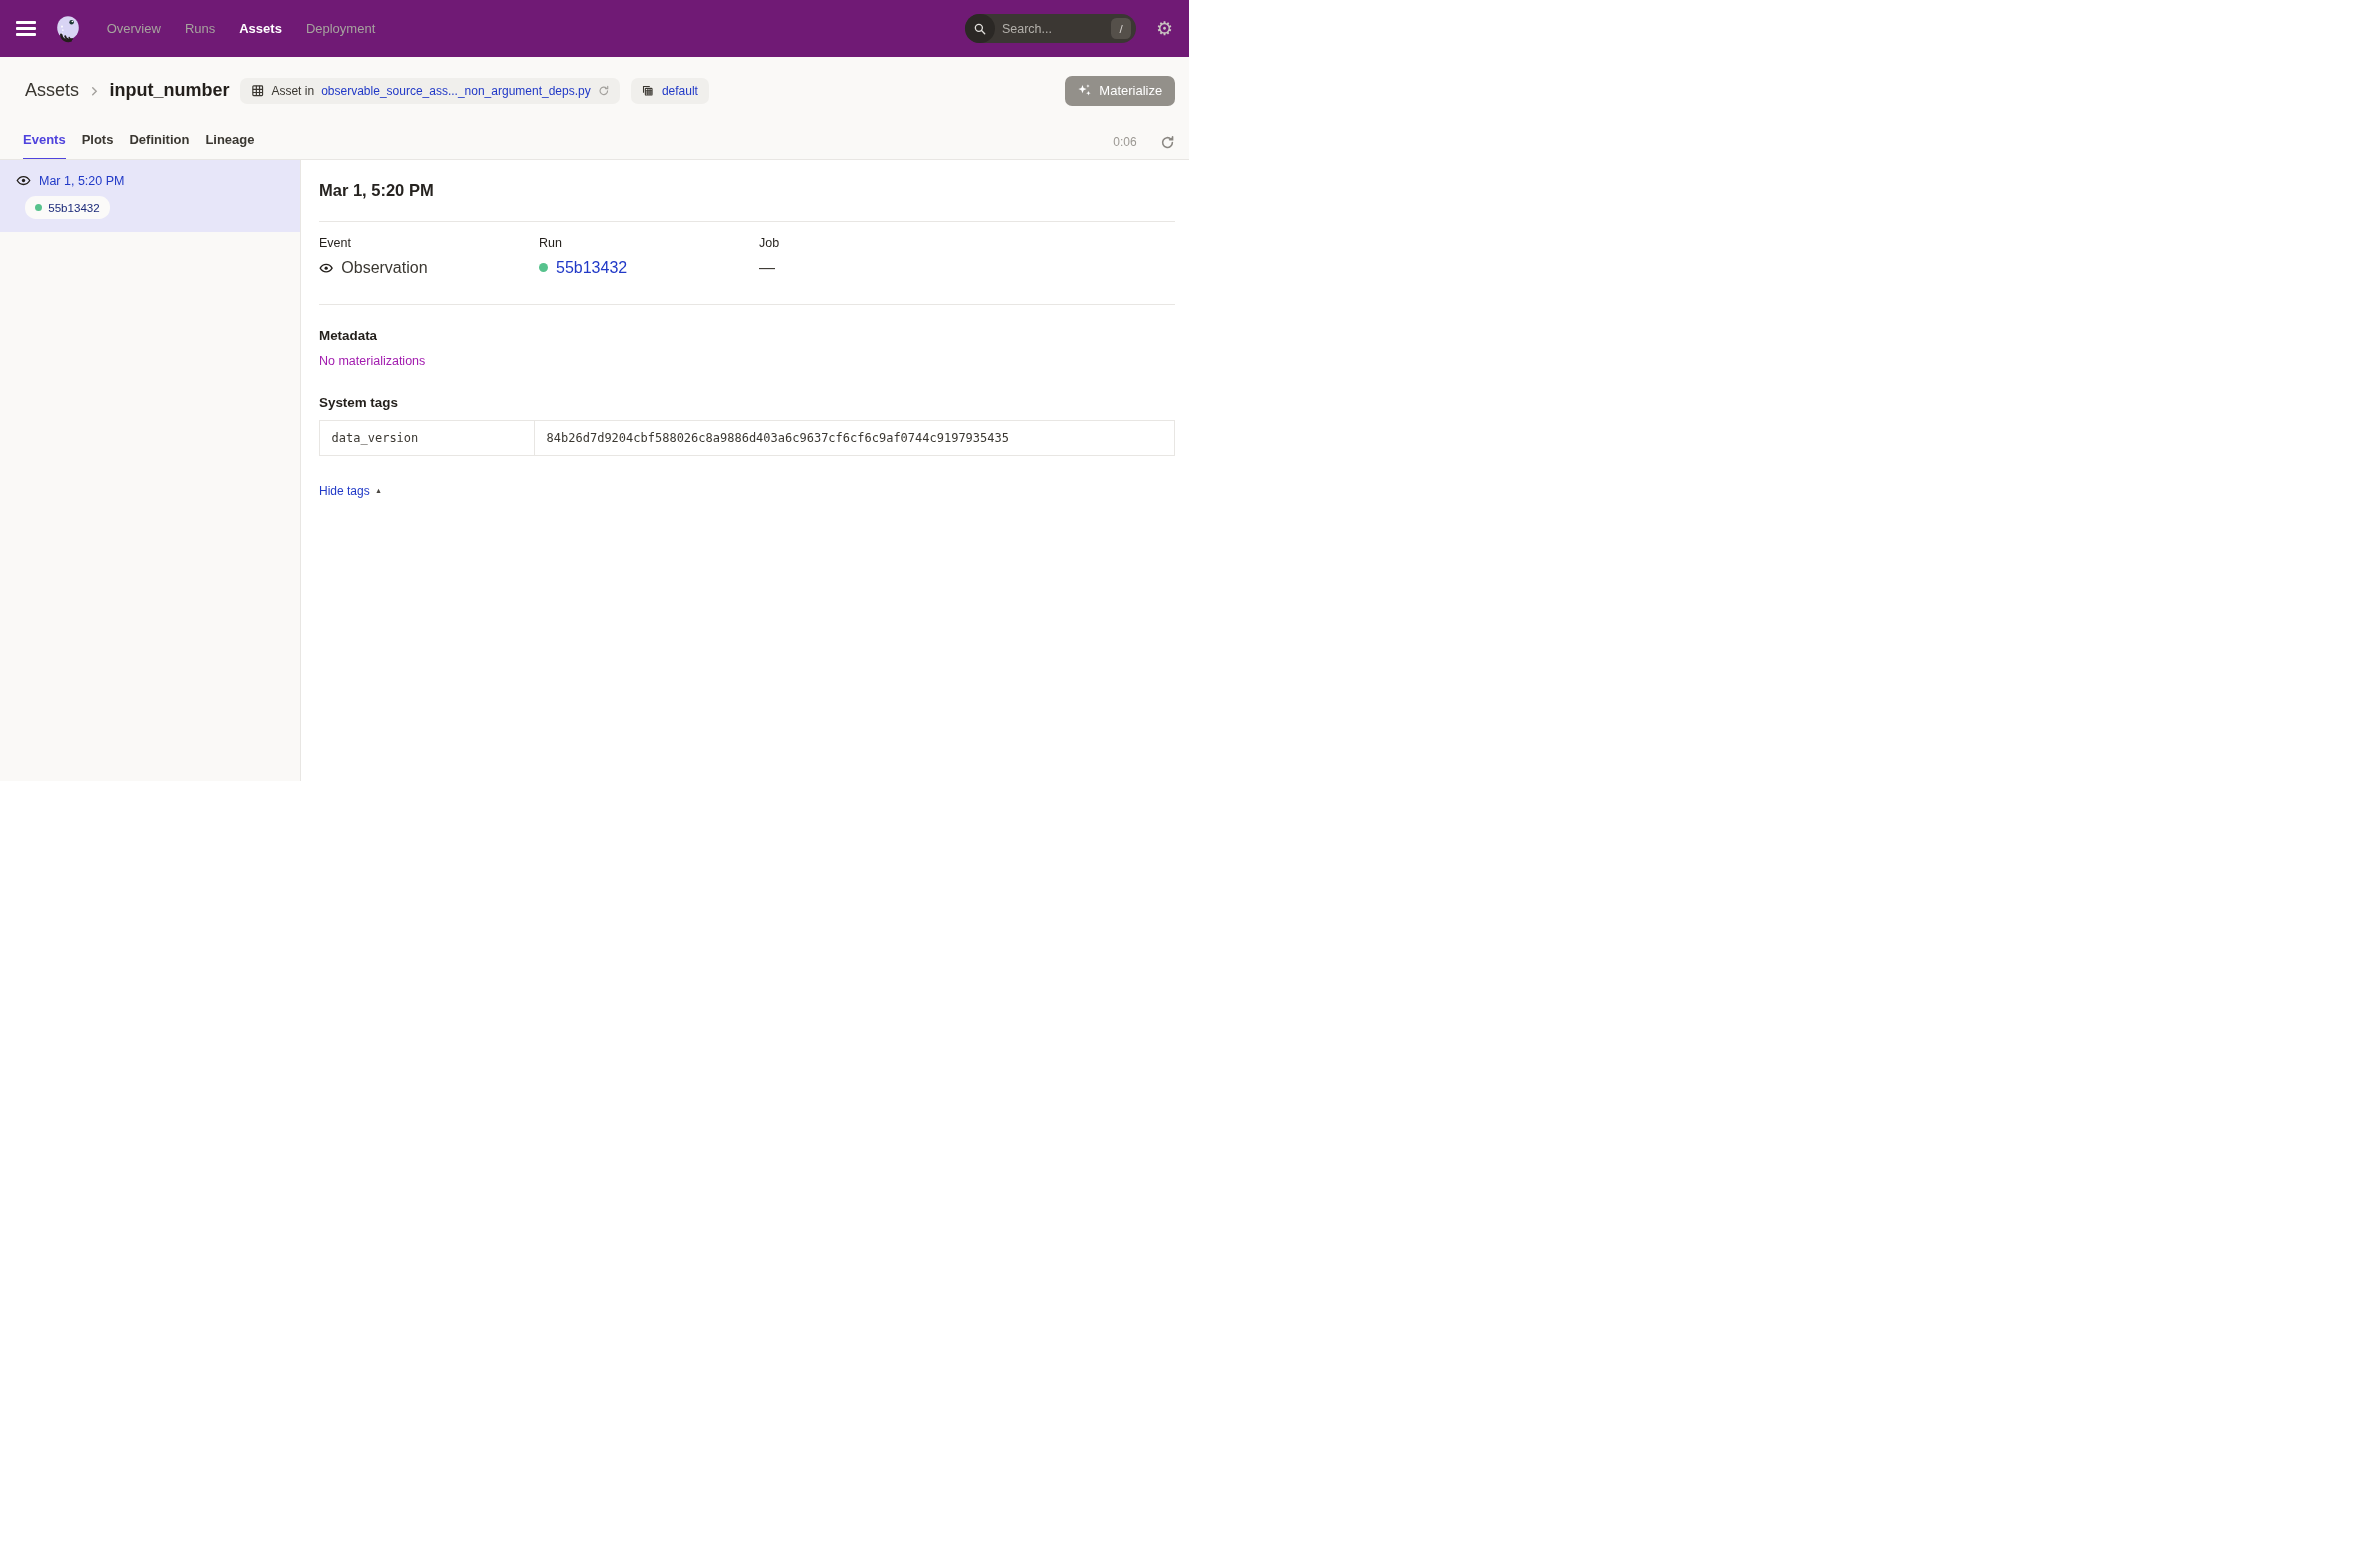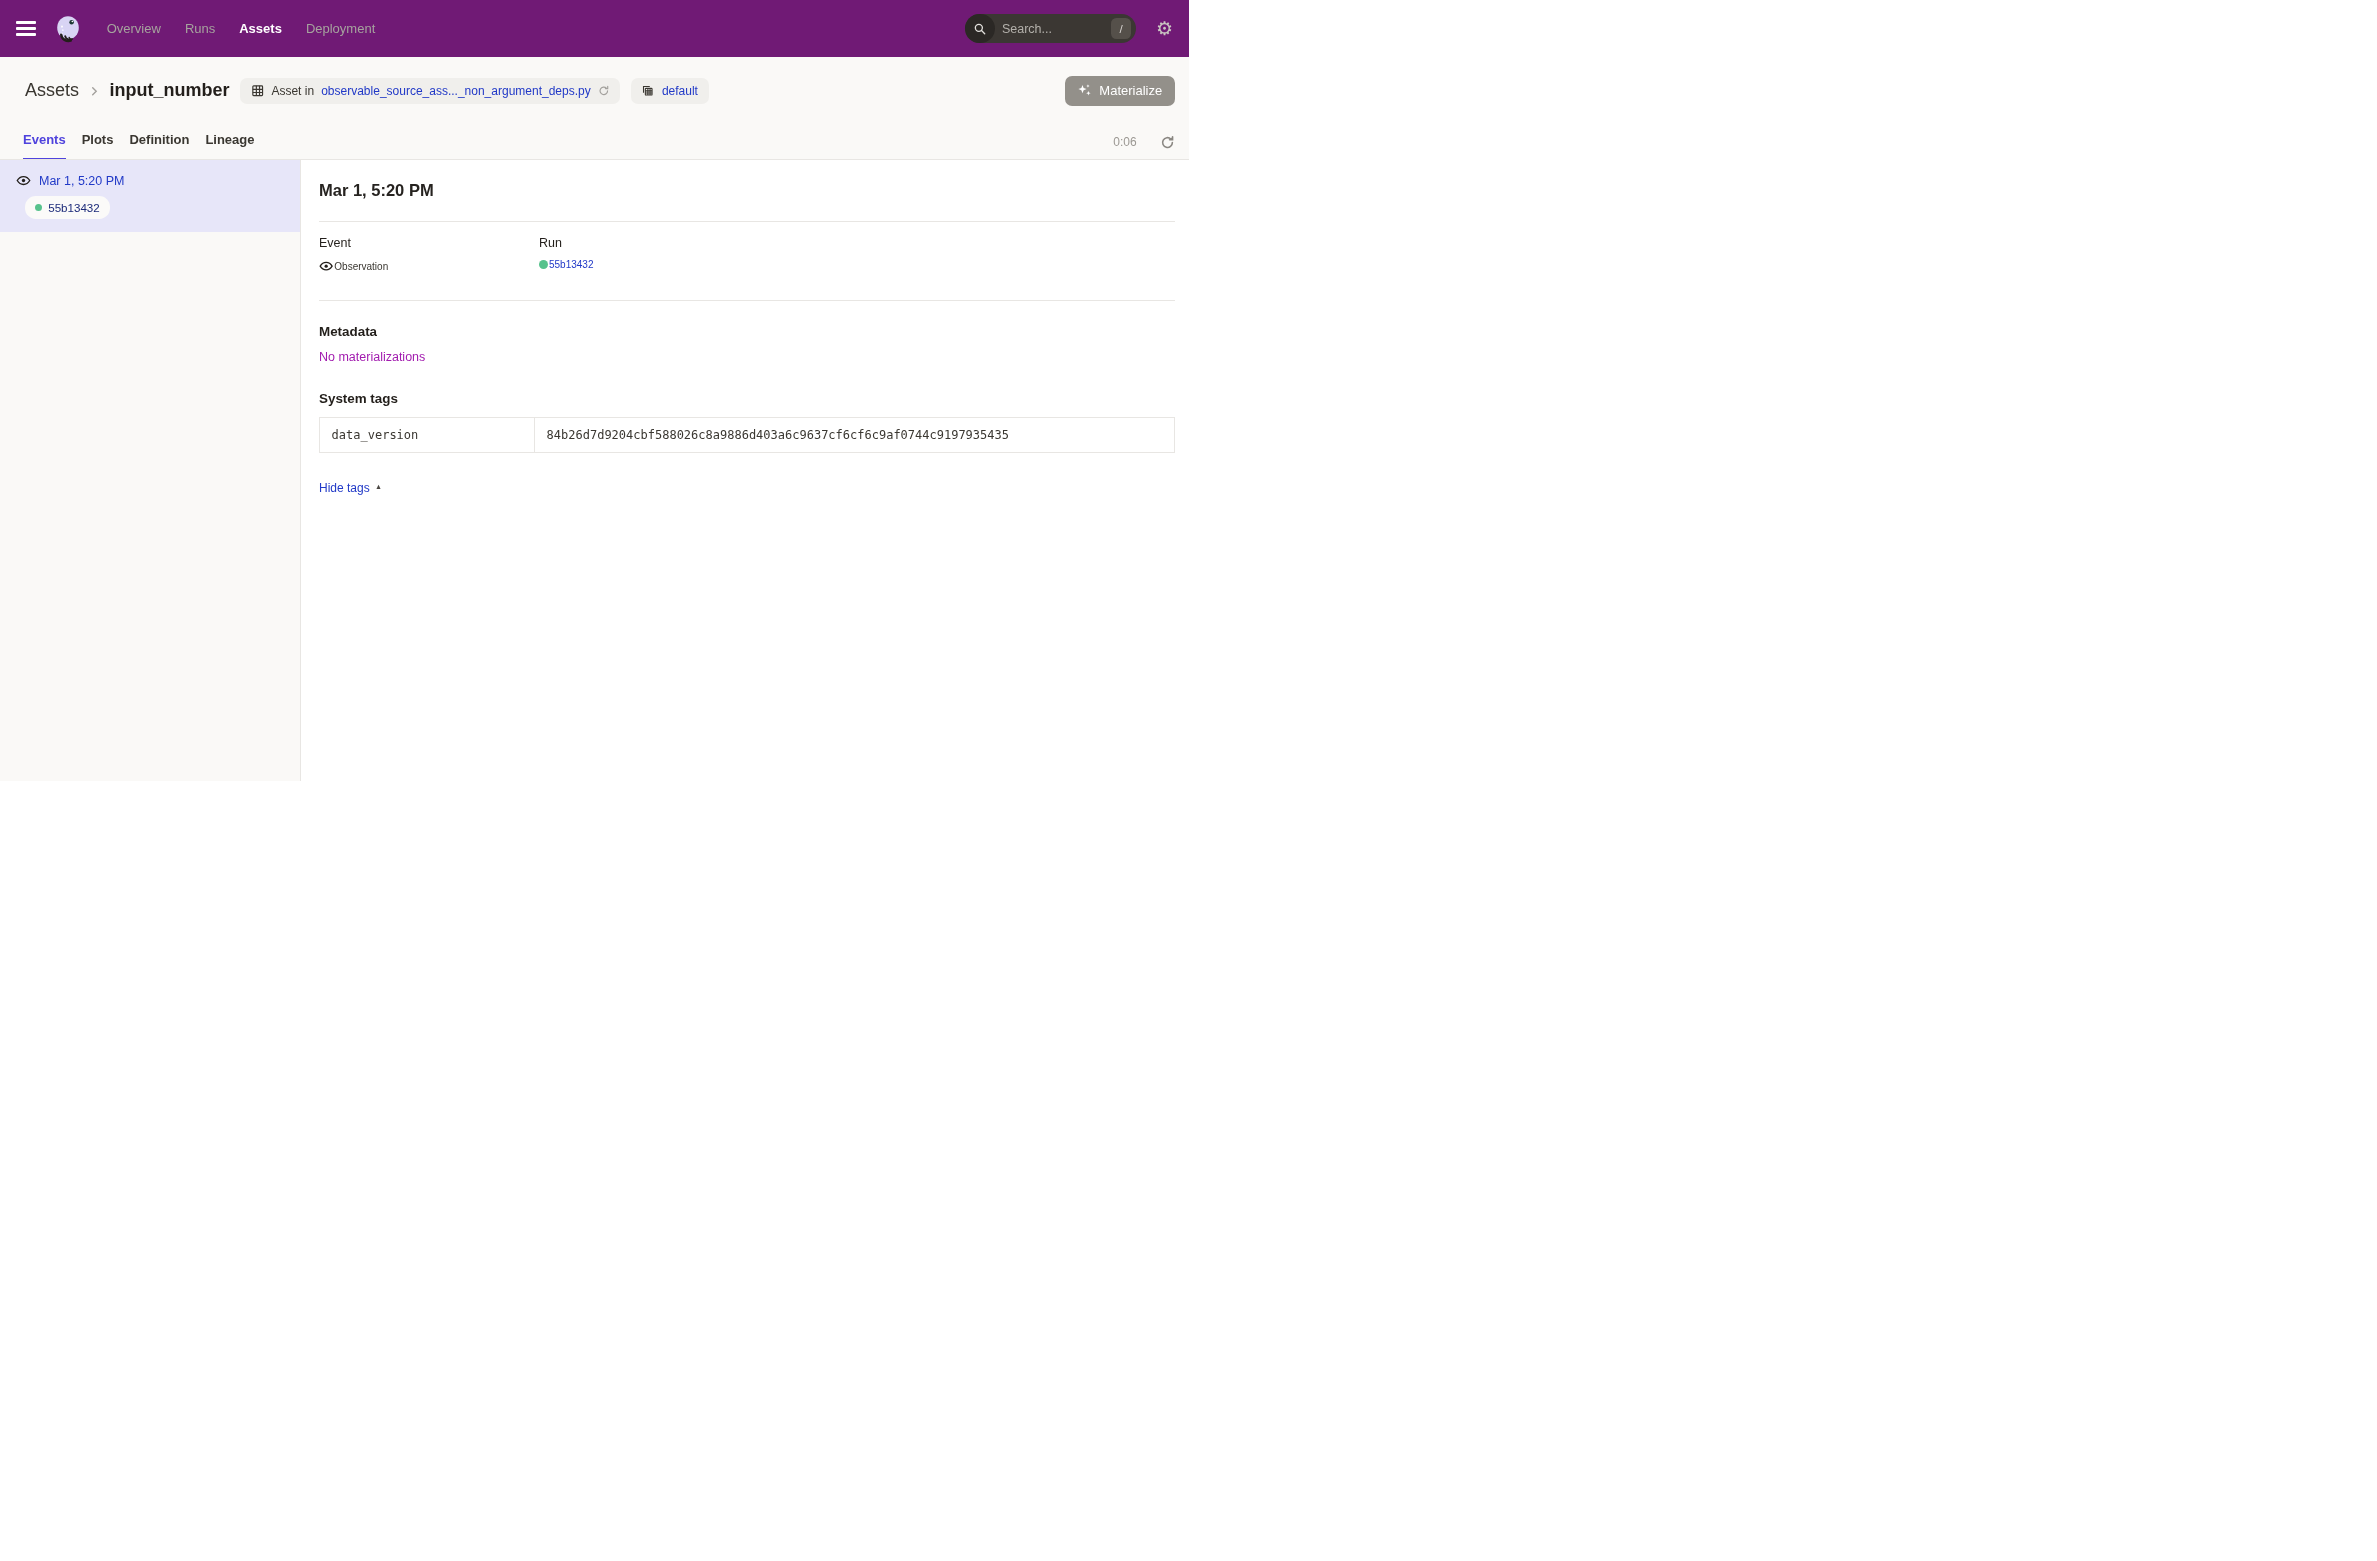--- a/index.html
+++ b/index.html
@@ -87,21 +87,21 @@
   }
   .run-tag a { color: #1D2B7A; text-decoration: none; }
   .dot { border-radius: 50%; background: #57C28D; flex: none; }
   .dot-8 { width: 7.1px; height: 7.1px; }
   .dot-10 { width: 9px; height: 9px; }
   .main { flex: 1; background: #FFFFFF; padding: 19.6px 14.3px 0 18px; overflow: hidden; }
   .detail-title { font-size: 16.5px; font-weight: 700; color: #262320; line-height: 21.4px; }
   .hr { border: none; border-top: 0.9px solid #E8E6E3; margin-top: 19.6px; }
   .cols { display: grid; grid-template-columns: 220px 220px 1fr; margin-top: 14.3px; }
   .col-label { font-size: 12.5px; font-weight: 400; color: #231F1B; }
-  .col-value { display: flex; align-items: center; gap: 1px; margin-top: 9px; font-size: 10px; color: #3A3731; }
+  .col-value { display: flex; align-items: center; gap: 8px; margin-top: 9px; font-size: 16px; color: #3A3731; }
   .col-value .eye { color: #231F1B; display: flex; }
   .hr2 { margin-top: 27px; }
   .section-h { margin-top: 23px; font-size: 13.4px; font-weight: 700; }
   .muted { margin-top: 10.7px; font-size: 12.5px; color: #a21caf; }
   .tags-h { margin-top: 27px; }
   .tag-table {
     margin-top: 10.7px; width: 100%; max-width: 856px;
     border: 0.9px solid #E8E6E3; display: grid; grid-template-columns: 215px 1fr;
   }
   .tag-cell {
@@ -256,20 +256,26 @@
           <span>Observation</span>
         </div>
       </div>
       <div>
         <div class="col-label">Run</div>
         <div class="col-value">
           <span class="dot dot-10"></span>
           <a class="link">55b13432</a>
         </div>
       </div>
+      <div>
+        <div class="col-label">Job</div>
+        <div class="col-value">
+          <span>—</span>
+        </div>
+      </div>
     </div>
     <hr class="hr hr2">
     <div class="section-h">Metadata</div>
     <div class="muted">No materializations</div>
     <div class="section-h tags-h">System tags</div>
     <div class="tag-table">
       <div class="tag-cell tag-key">data_version</div>
       <div class="tag-cell">84b26d7d9204cbf588026c8a9886d403a6c9637cf6cf6c9af0744c9197935435</div>
     </div>
     <div class="hide-tags">

